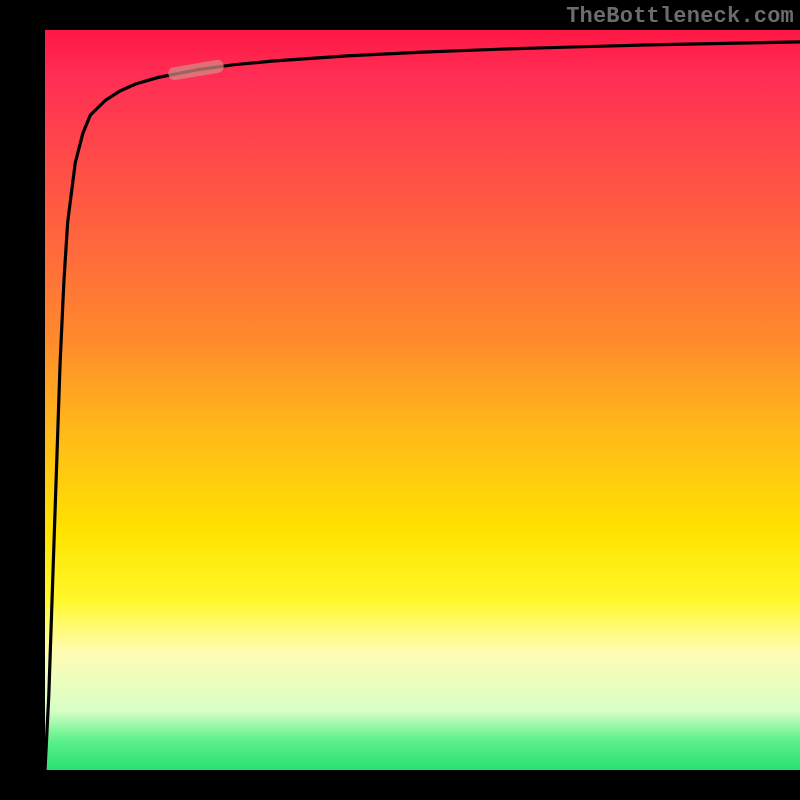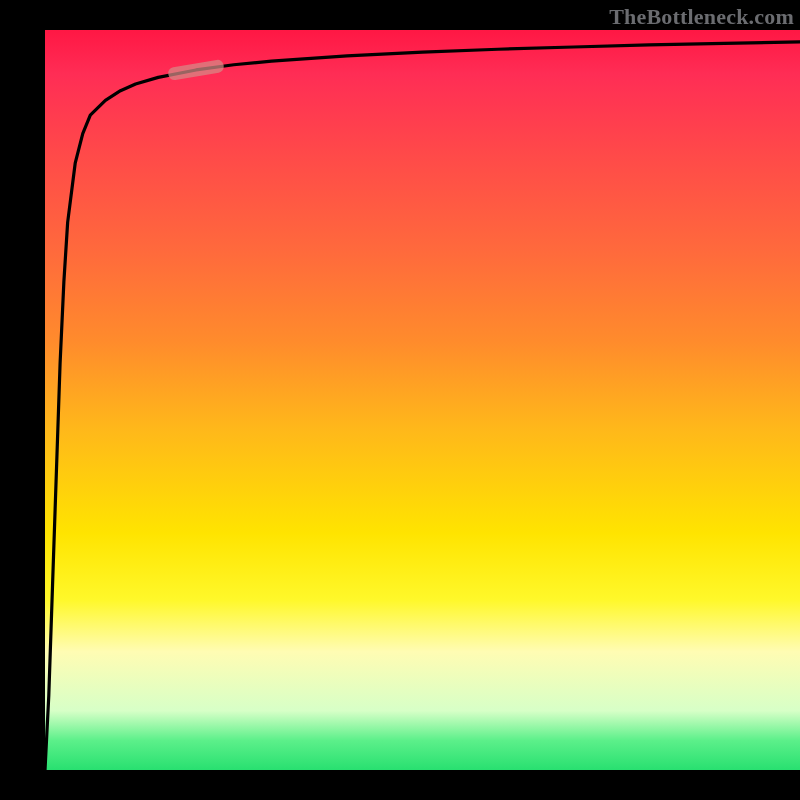--- a/index.html
+++ b/index.html
@@ -29,21 +29,21 @@
       #fffcb3 84%,
       #d7ffc7 92%,
       #5cf08a 96%,
       #28e070 100%
     );
   }
   .attribution {
     position: absolute;
     top: 4px;
     right: 6px;
-    font-family: Liberation Serif, serif;
+    font-family: Liberation Mono, monospace;
     font-size: 22px;
     font-weight: 600;
     color: #6b6c70;
     letter-spacing: 0.2px;
     user-select: none;
   }
   .curve-layer {
     position: absolute;
     left: 45px;
     top: 30px;

